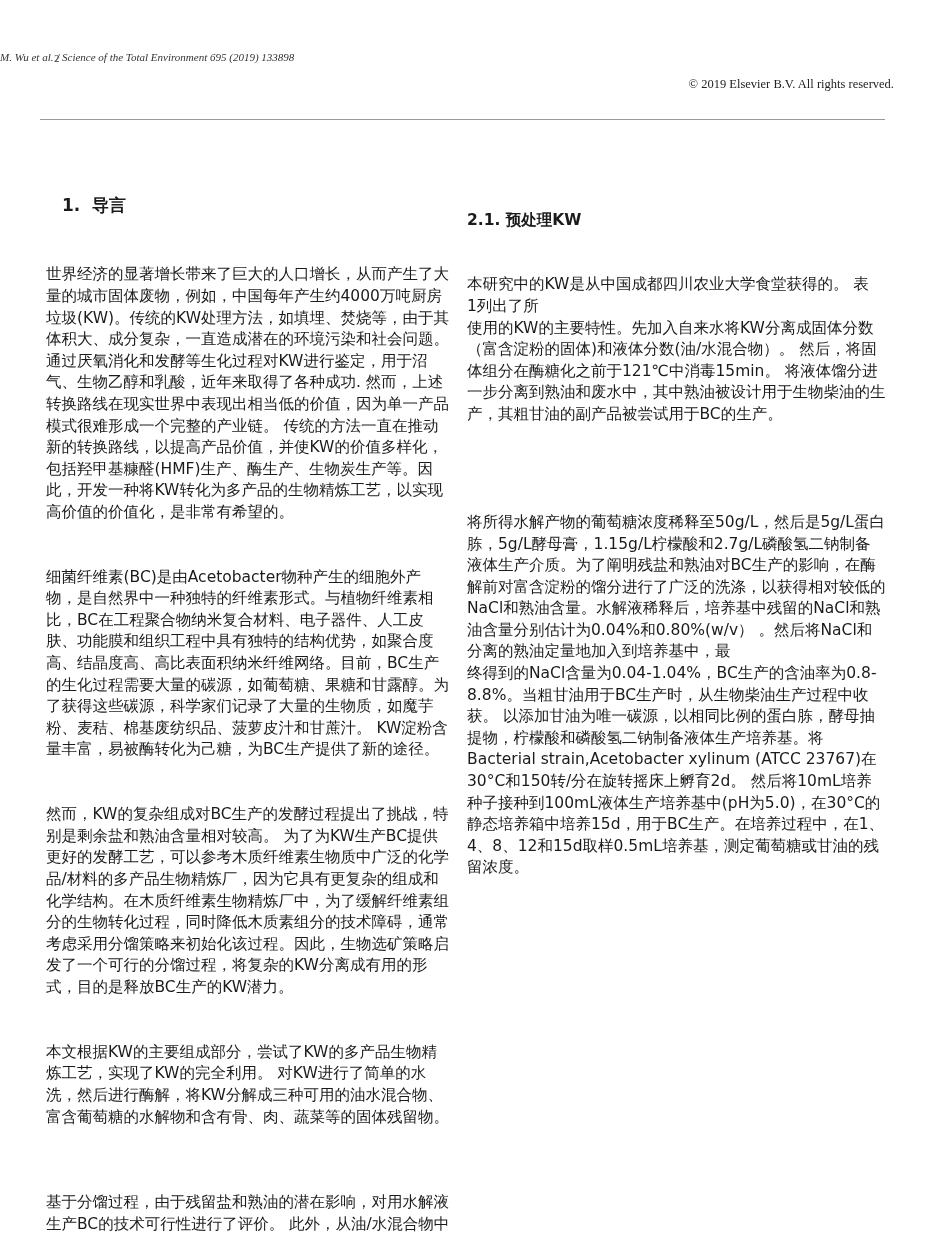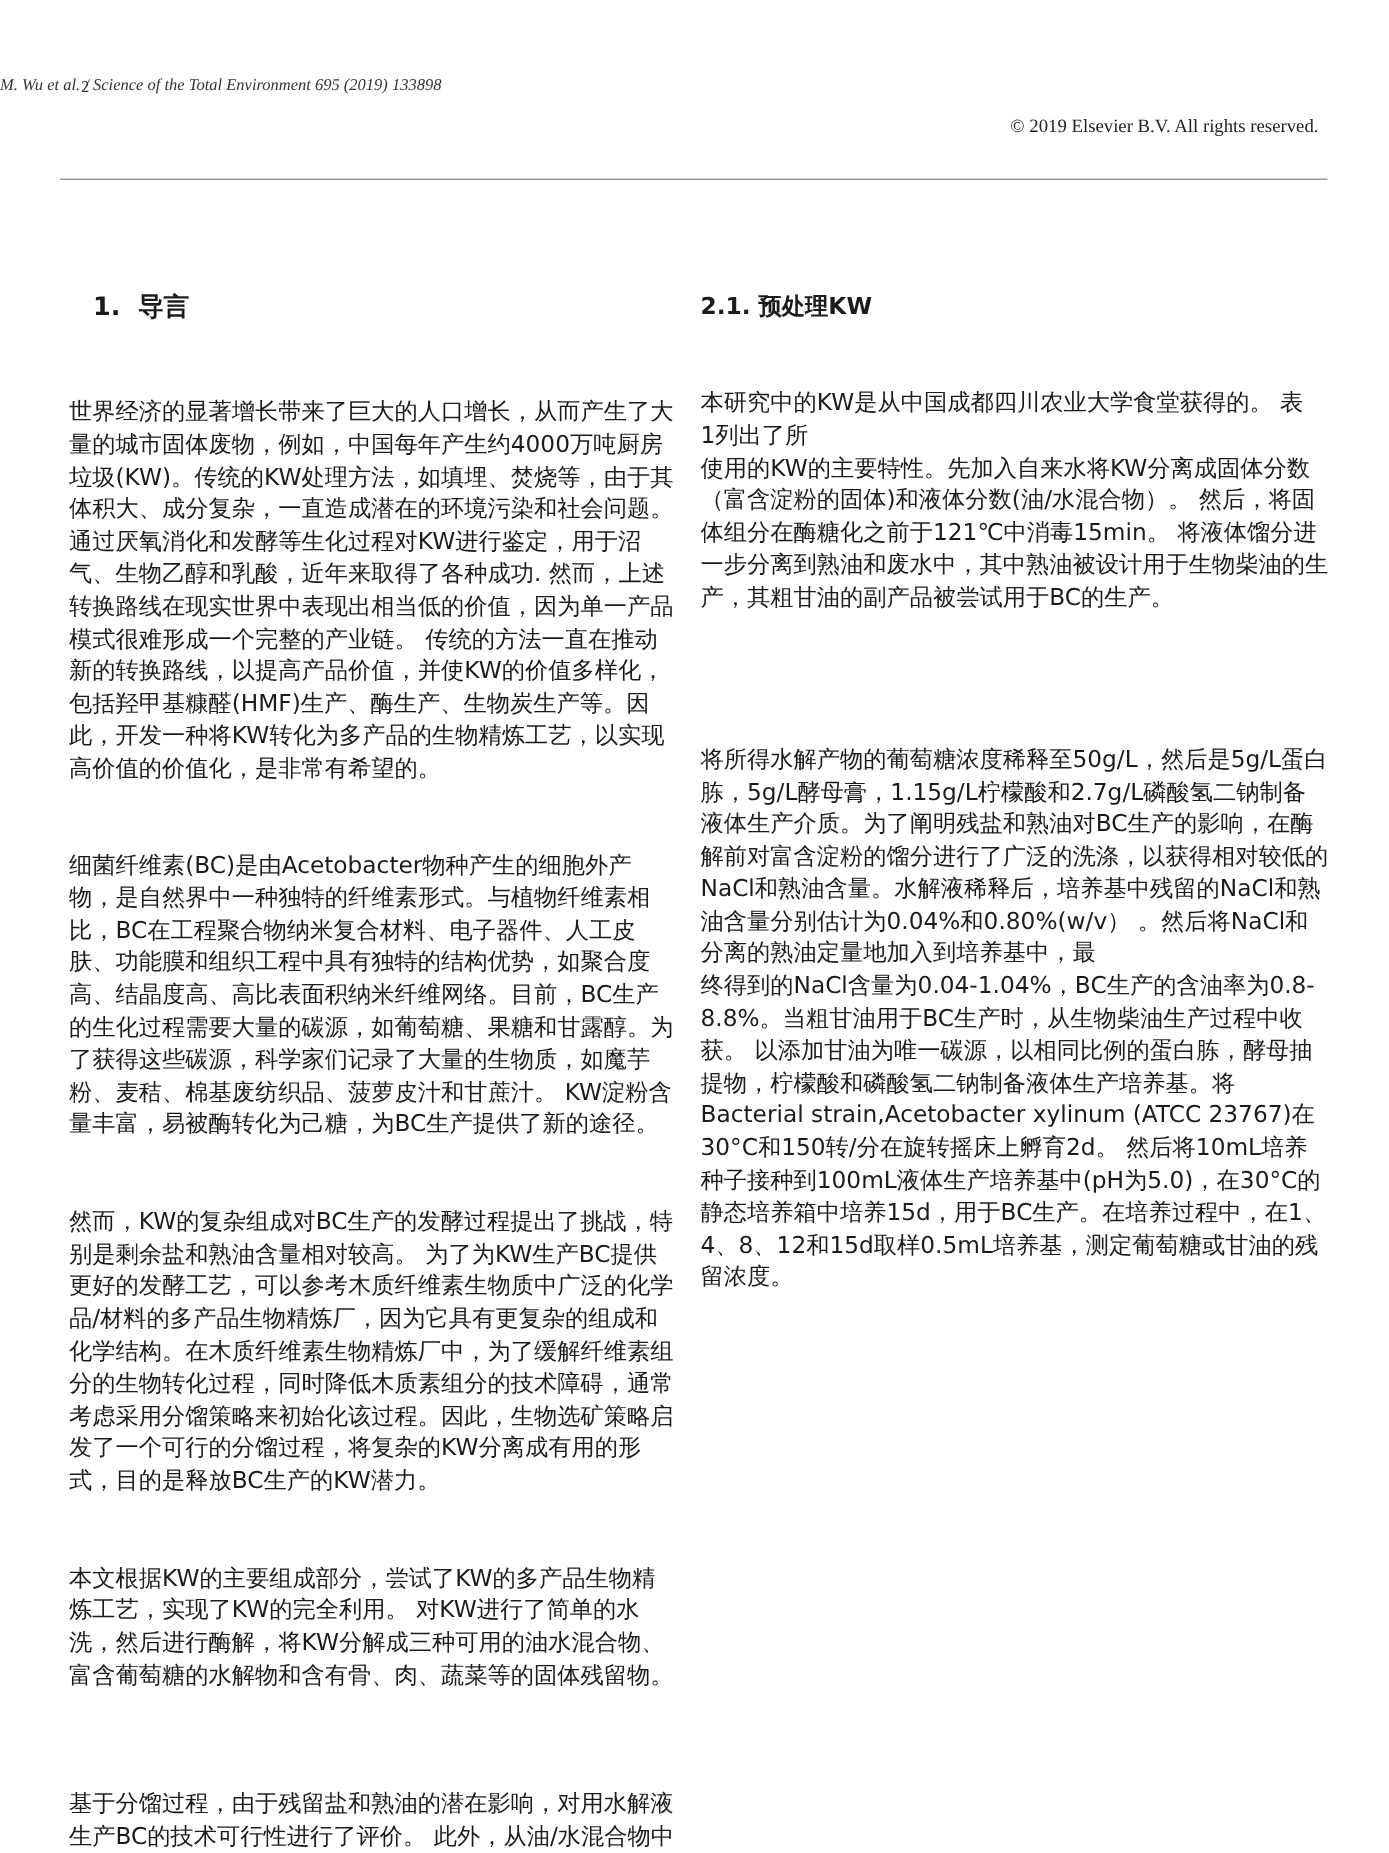--- a/index.html
+++ b/index.html
@@ -4,33 +4,33 @@
 <style>
   html,body{margin:0;padding:0;background:#ffffff;}
   .page{position:relative;width:926px;height:1235px;background:#ffffff;overflow:hidden;
         font-family:"DejaVu Sans",sans-serif;color:#1b1b1b;}
 
   
   .pagenum{position:absolute;left:54px;top:52px;font-family:"Liberation Serif",serif;
            font-size:11px;color:#333;}
   .running{position:absolute;left:0;right:0;top:51px;
            font-family:"Liberation Serif",serif;font-style:italic;font-size:11px;color:#333;}
-  .copyright{position:absolute;right:47px;top:77px;font-family:"Liberation Serif",serif;
+  .copyright{position:absolute;right:32px;top:77px;font-family:"Liberation Serif",serif;
            font-size:12.5px;color:#222;}
   .rule{position:absolute;left:40px;top:119px;width:845px;border:none;
         border-top:1px solid #9a9a9a;margin:0;}
 
   
   .col{position:absolute;top:150px;font-size:15.5px;line-height:21.6px;white-space:pre-wrap;}
   .col-left{left:46px;width:404px;}
   .col-right{left:467px;width:419px;}
 
   .sec-heading{font-size:17px;line-height:25px;font-weight:bold;margin:0 0 3px 16px;white-space:pre-wrap;}
   .sub-heading{font-size:15.5px;line-height:22px;font-weight:bold;margin:13px 0 0 0;white-space:pre-wrap;}
-  .sub-heading.first{margin-top:0;}
+  .sub-heading.first{margin-top:16px;}
   p.body{margin:0;}
   p.gap-before{margin-top:21px;}
 </style>
 </head>
 <body>
 
 <div class="page">
 
   <span class="pagenum">2</span>
   <div class="running">M. Wu et al. / Science of the Total Environment 695 (2019) 133898</div>

